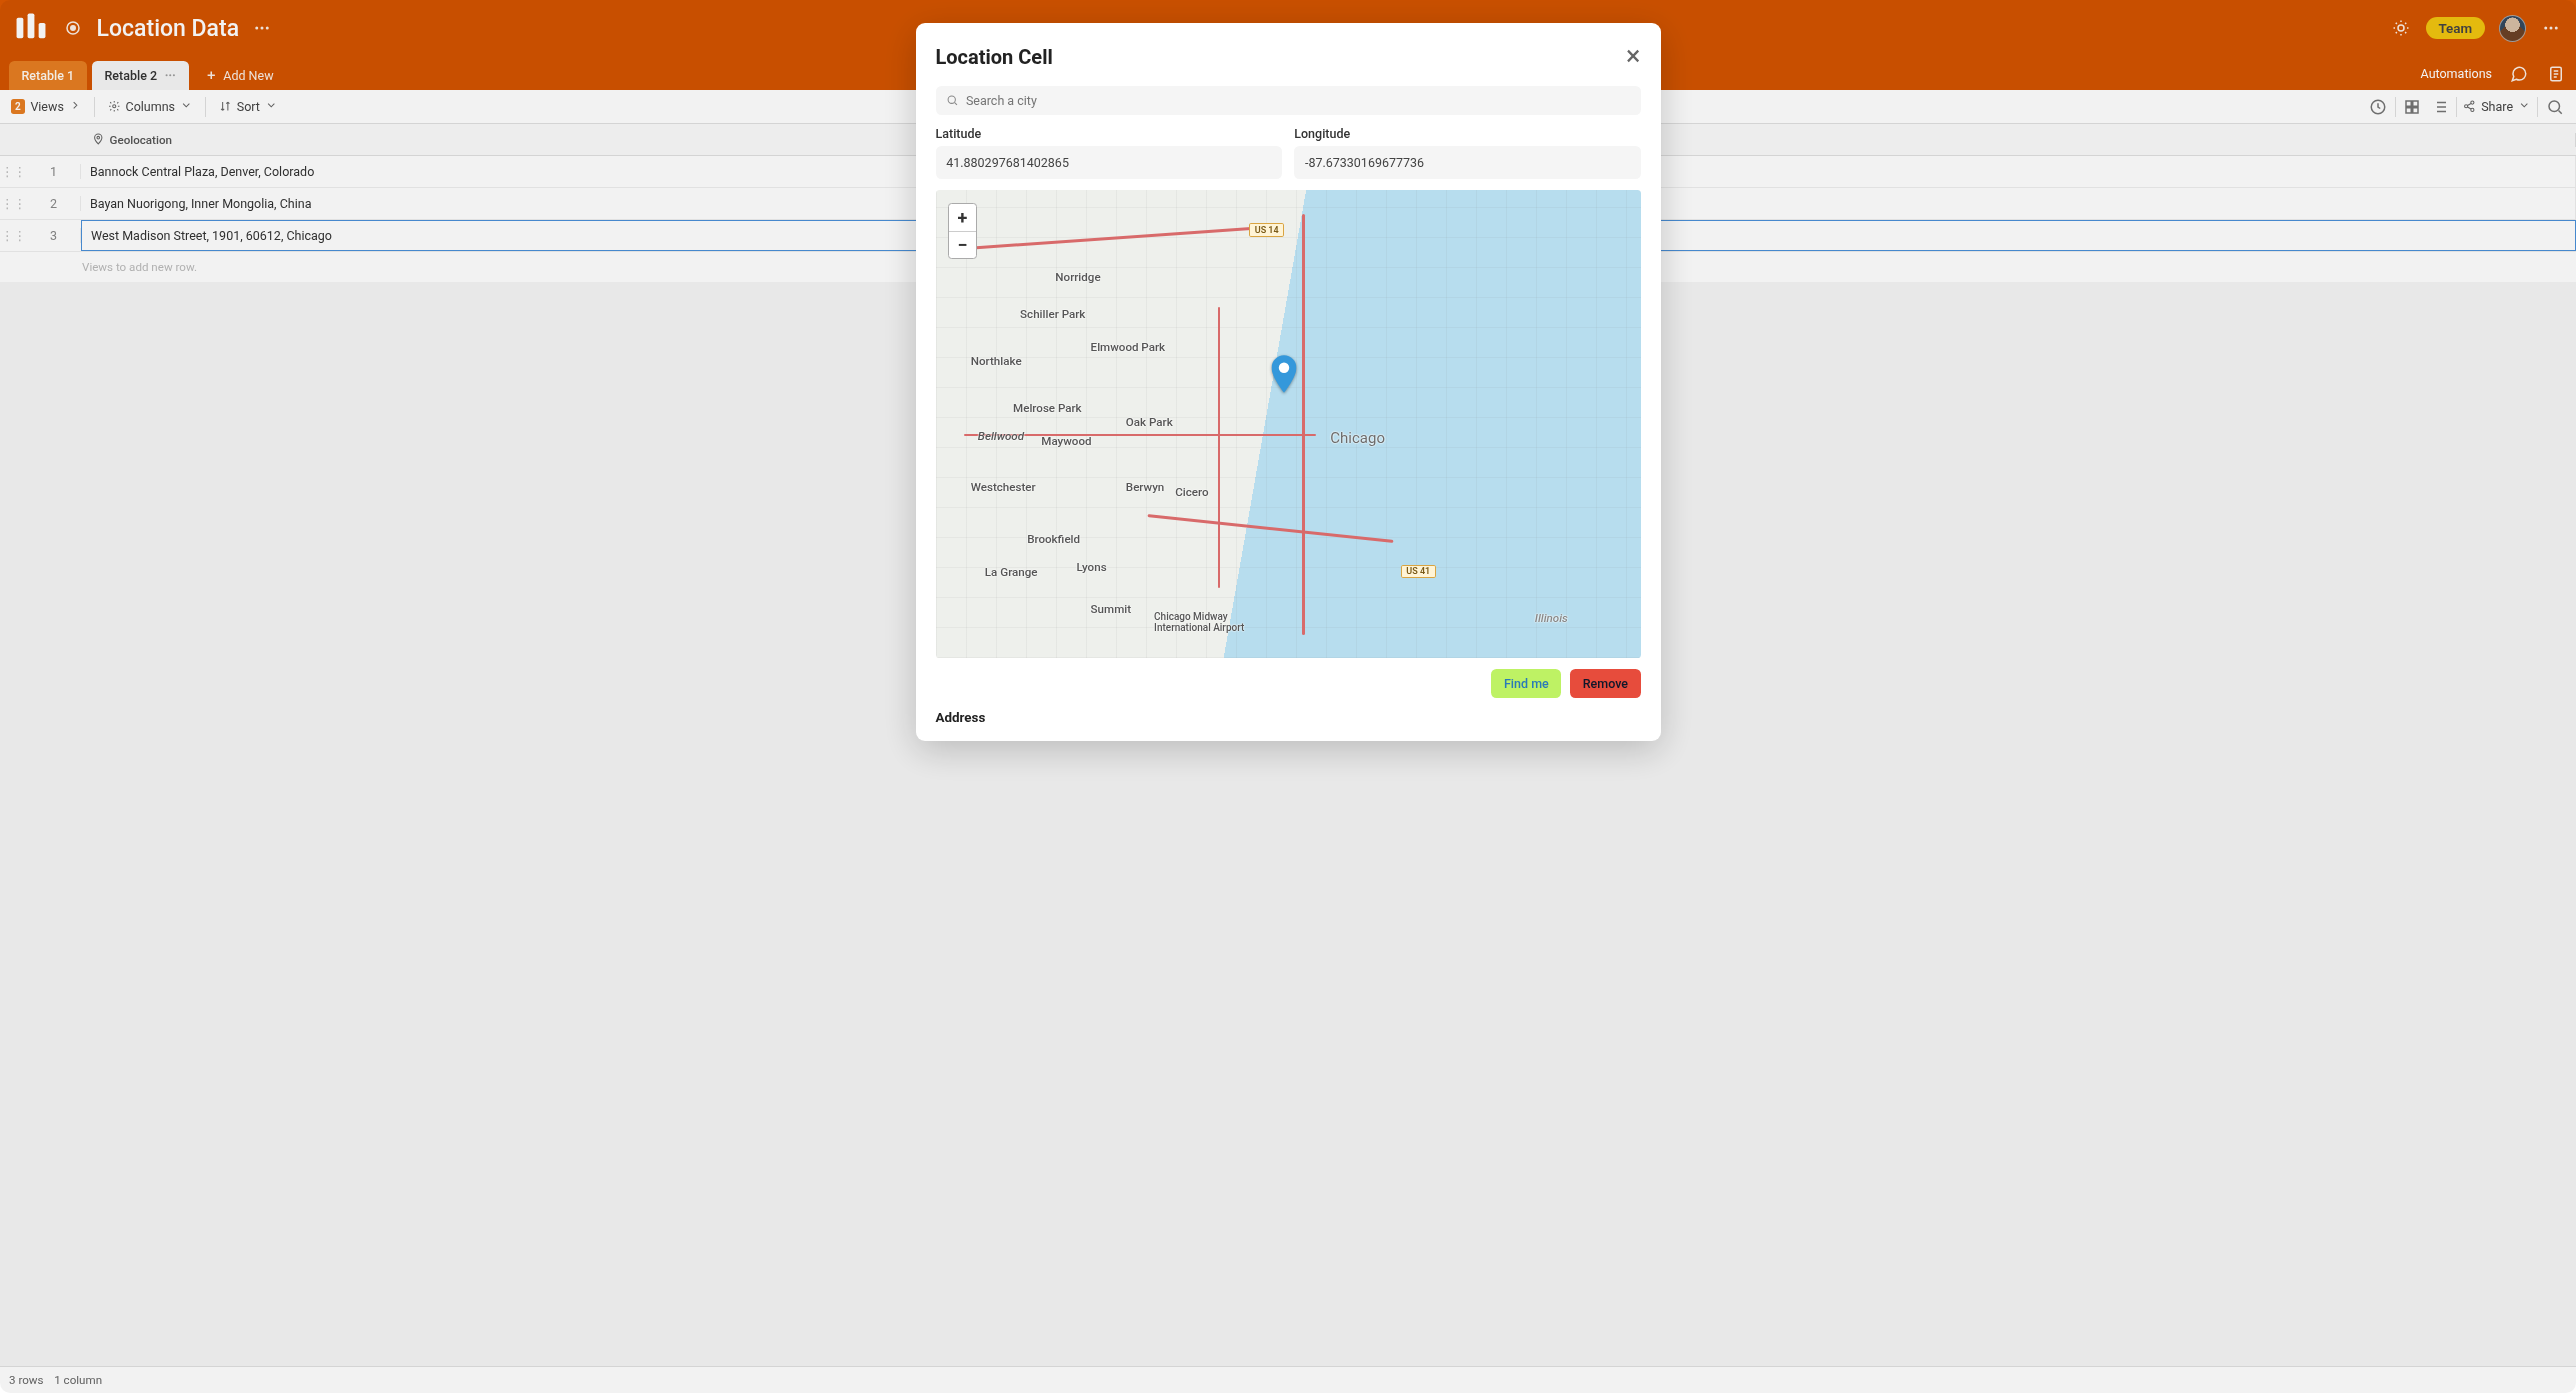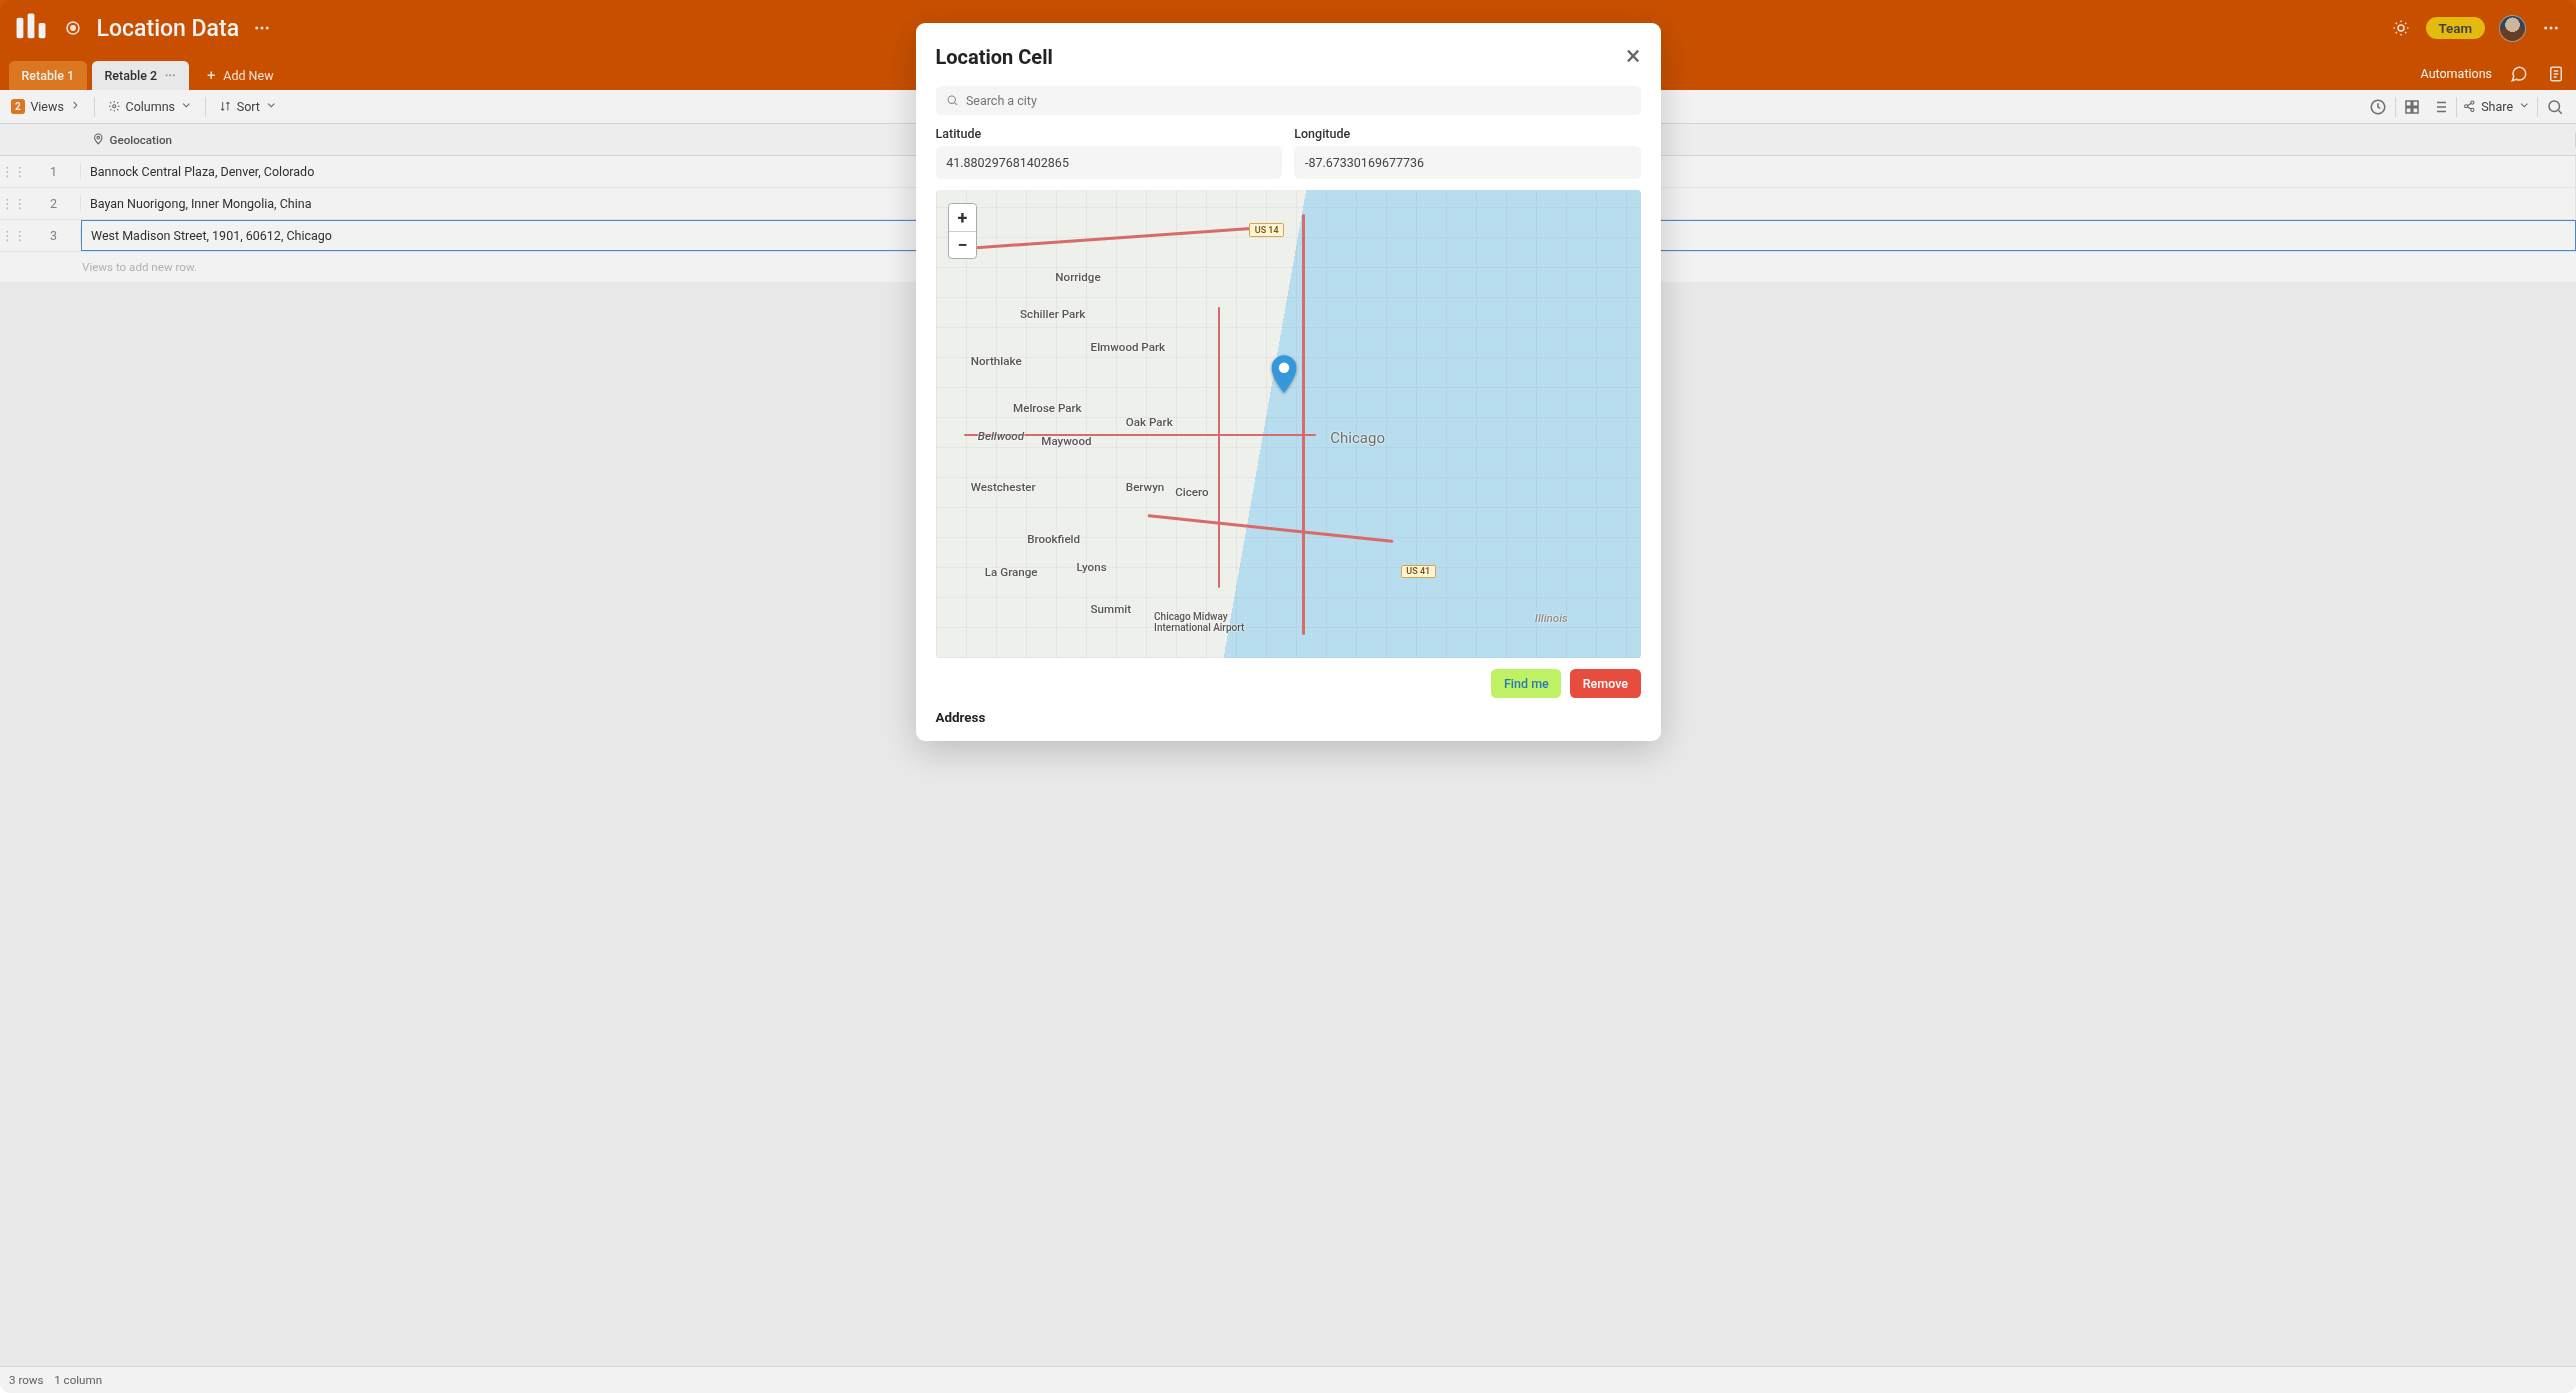--- a/index.html
+++ b/index.html
@@ -156,21 +156,21 @@
   }
   .road-seg{
     position:absolute; z-index:1; background:#d86a6a; height:2.7px; border-radius:1.8px;
   }
   .modal-actions { display: flex; justify-content: flex-end; gap: 9px; }
   .btn {
     border: none; border-radius: 5.4px; padding: 7.2px 12.5px; font-size: 12.5px;
     cursor: pointer; font-weight: 500;
   }
   .btn-findme { background: #bef264; color: #2a7ab8; }
-  .btn-remove { background: #e74c3c; color: #ffffff; }
+  .btn-remove { background: #e74c3c; color: #0f172a; }
   .section-label { font-size: 13.4px; font-weight: 700; color: #222; margin-top: 1px; }
 
   .chev svg, .mini-icon svg { width: 12.5px; height: 12.5px; }
   .mini-icon { display: inline-flex; }
 </style>
 </head>
 <body>
 
 <div class="top-header">
   <div class="logo">

